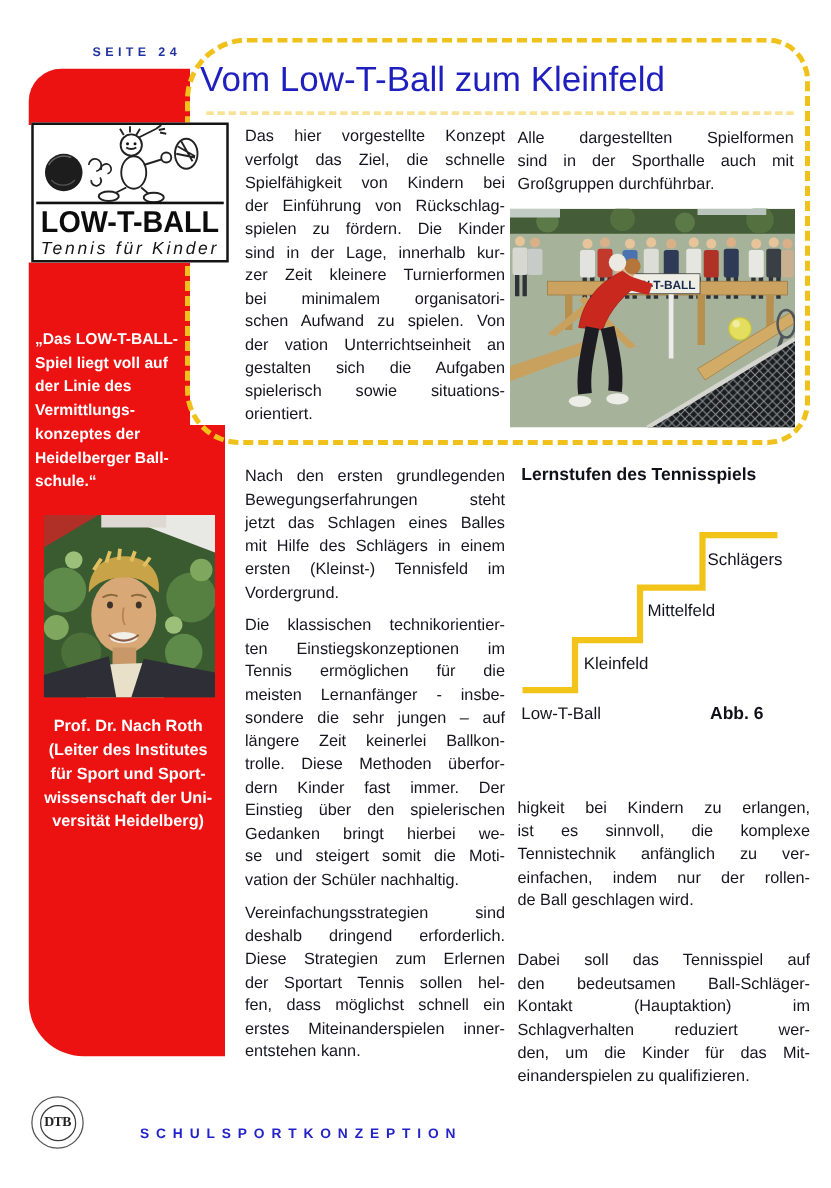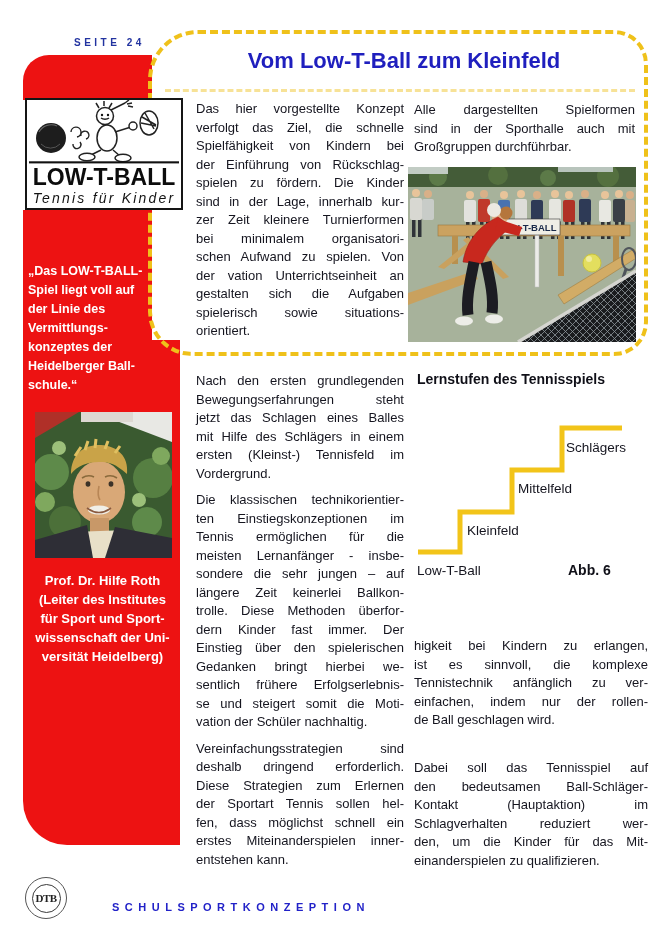--- a/index.html
+++ b/index.html
@@ -6,21 +6,21 @@
   .page{position:relative;width:665px;height:950px;background:#fff;overflow:hidden;
         font-family:"Liberation Sans",sans-serif;color:#15151f;}
   .abs{position:absolute;}
 
   
   .seite{font-size:10px;font-weight:bold;letter-spacing:3.5px;color:#2233a0;}
 
   
   .dashed-box{left:148px;top:30px;width:492px;height:318px;border:4px dashed #efc11a;
               border-radius:50px 34px 34px 44px;z-index:2;}
-  .title{left:160px;top:48px;width:488px;text-align:center;font-size:22px;font-weight:bold;
+  .title{left:160px;top:48px;width:488px;text-align:left;font-size:28px;font-weight:normal;
          color:#1f1fbe;z-index:4;}
   .title-rule{left:165px;top:89px;width:470px;border-top:3px dashed #efc11a;opacity:.45;z-index:3;}
 
   
   .para{font-size:13px;line-height:18.5px;color:#15151f;}
   .para .ln{text-align:justify;text-align-last:justify;}
   .para .ln.last{text-align-last:left;}
   .stack .para{margin-bottom:8px;}
 
   
@@ -263,21 +263,21 @@
         <path d="M52,96 q12,9 24,0" stroke="#8a5a40" stroke-width="1.6" fill="none"></path>
         <rect x="55" y="106" width="19" height="14" fill="#c89868"></rect>
       </g>
       <polygon points="38,120 92,118 96,146 34,146" fill="#e8e0c8"></polygon>
       <polygon points="0,128 52,113 58,146 0,146" fill="#2e2e36"></polygon>
       <polygon points="80,115 137,126 137,146 70,146" fill="#2e2e36"></polygon>
     </svg>
   </div>
 
   <div class="abs caption">
-      <div class="ln">Prof. Dr. Hilfe Roth</div>
+      <div class="ln">Prof. Dr. Nach Roth</div>
       <div class="ln">(Leiter des Institutes</div>
       <div class="ln">für Sport und Sport-</div>
       <div class="ln">wissenschaft der Uni-</div>
       <div class="ln last">versität Heidelberg)</div>
     </div>
 
   <div class="abs stack" style="left:196px;top:372px;width:208px;z-index:4;">
     <div class="para">
         <div class="ln">Nach den ersten grundlegenden</div>
         <div class="ln">Bewegungserfahrungen steht</div>
@@ -290,21 +290,20 @@
         <div class="ln">Die klassischen technikorientier-</div>
         <div class="ln">ten Einstiegskonzeptionen im</div>
         <div class="ln">Tennis ermöglichen für die</div>
         <div class="ln">meisten Lernanfänger - insbe-</div>
         <div class="ln">sondere die sehr jungen – auf</div>
         <div class="ln">längere Zeit keinerlei Ballkon-</div>
         <div class="ln">trolle. Diese Methoden überfor-</div>
         <div class="ln">dern Kinder fast immer. Der</div>
         <div class="ln">Einstieg über den spielerischen</div>
         <div class="ln">Gedanken bringt hierbei we-</div>
-        <div class="ln">sentlich frühere Erfolgserlebnis-</div>
         <div class="ln">se und steigert somit die Moti-</div>
         <div class="ln last">vation der Schüler nachhaltig.</div>
       </div>
     <div class="para">
         <div class="ln">Vereinfachungsstrategien sind</div>
         <div class="ln">deshalb dringend erforderlich.</div>
         <div class="ln">Diese Strategien zum Erlernen</div>
         <div class="ln">der Sportart Tennis sollen hel-</div>
         <div class="ln">fen, dass möglichst schnell ein</div>
         <div class="ln">erstes Miteinanderspielen inner-</div>

